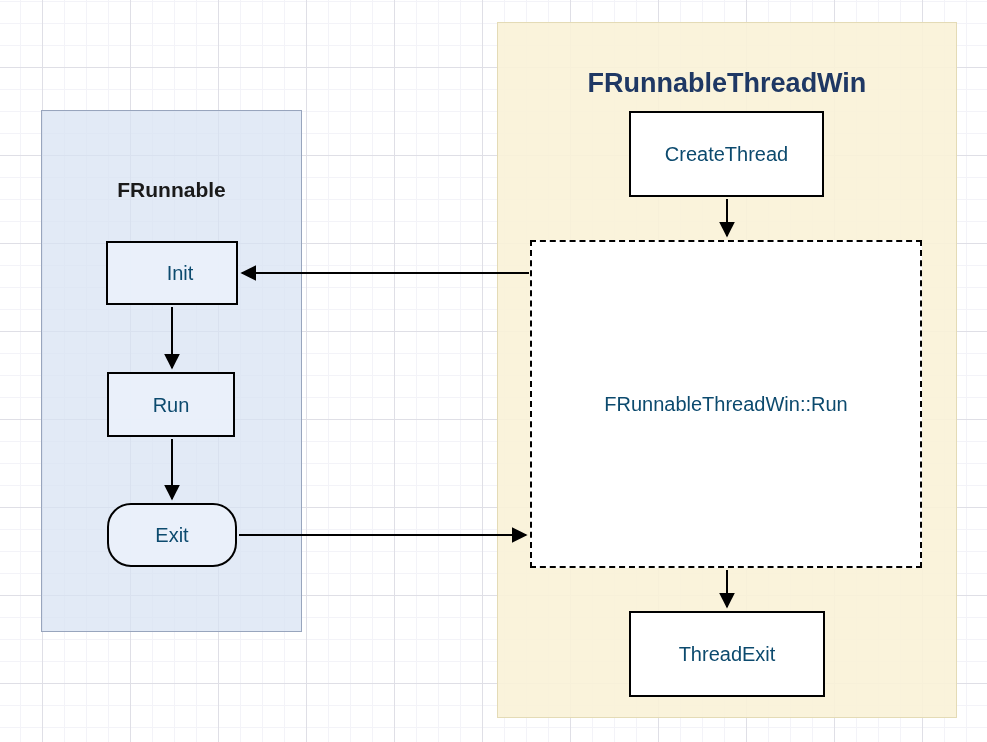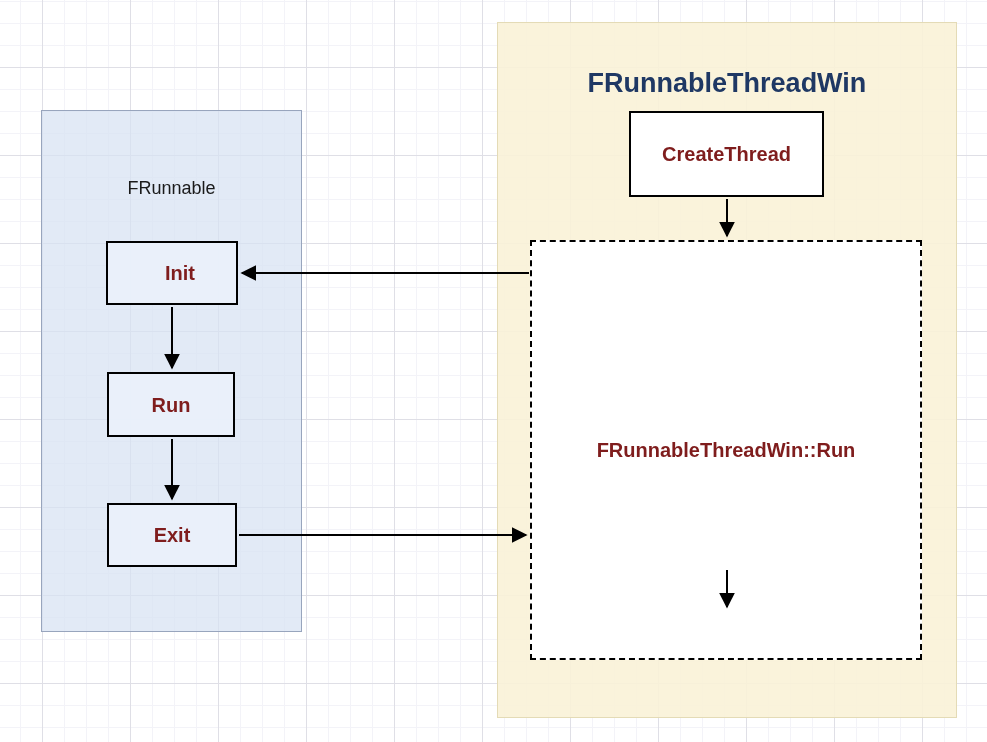--- a/index.html
+++ b/index.html
@@ -32,43 +32,42 @@
     left: 497px; top: 22px; width: 460px; height: 696px;
     background: rgba(250, 242, 215, 0.90);
     border: 1px solid #e4dbb6;
   }
 
   .group-title {
     position: absolute; left: 0; width: 100%;
     text-align: center; white-space: nowrap; margin-top: 25px;
   }
   .group-left .group-title {
-    top: 42px; font-size: 18px; color: #1a1a1a; font-weight: 400;
+    top: 42px; font-size: 21px; color: #1a1a1a; font-weight: 700;
   }
   .group-right .group-title {
     top: 20px; font-size: 27px; color: #1f3864; font-weight: 700;
   }
 
   .node {
     position: absolute; box-sizing: border-box;
     display: flex; align-items: center; justify-content: center;
     border: 2px solid #000000;
-    font-size: 20px; color: #7f1d1d; text-align: left;
+    font-size: 20px; color: #0c4a6e; text-align: left;
     line-height: 1.2;
-    font-weight: bold;
   }
   .node-blue  { background: rgba(234, 240, 250, 0.95); }
   .node-white { background: #ffffff; }
   .node-dashed { border-style: dashed; }
 
   .node-init        { left: 106px; top: 241px; width: 132px; height: 64px; padding-left: 16px; }
   .node-run         { left: 107px; top: 372px; width: 128px; height: 65px; }
-  .node-exit        { left: 107px; top: 503px; width: 130px; height: 64px; }
+  .node-exit        { left: 107px; top: 503px; width: 130px; height: 64px; border-radius: 24px; }
   .node-create      { left: 629px; top: 111px; width: 195px; height: 86px; }
-  .node-thread-run  { left: 530px; top: 240px; width: 392px; height: 420px; }
+  .node-thread-run  { left: 530px; top: 240px; width: 392px; height: 328px; }
   .node-thread-exit { left: 629px; top: 611px; width: 196px; height: 86px; }
 
   .connector-layer {
     position: absolute; left: 0; top: 0; width: 987px; height: 742px;
     pointer-events: none;
   }
 </style>
 </head>
 <body>
 
@@ -95,20 +94,23 @@
   </div>
 
   <div class="node node-white node-create">
     <span>CreateThread</span>
   </div>
 
   <div class="node node-white node-dashed node-thread-run">
     <span>FRunnableThreadWin::Run</span>
   </div>
 
+  <div class="node node-white node-thread-exit">
+    <span>ThreadExit</span>
+  </div>
 
   <svg class="connector-layer" viewBox="0 0 987 742" xmlns="http://www.w3.org/2000/svg">
     <defs>
       <marker id="arrow" viewBox="0 0 10 10" refX="9" refY="5" markerWidth="8" markerHeight="8" orient="auto-start-reverse">
         <path d="M 0 0 L 10 5 L 0 10 z" fill="#000000"></path>
       </marker>
     </defs>
     <line x1="172" y1="307" x2="172" y2="368" stroke="#000000" stroke-width="2" marker-end="url(#arrow)"></line>
     <line x1="172" y1="439" x2="172" y2="499" stroke="#000000" stroke-width="2" marker-end="url(#arrow)"></line>
     <line x1="727" y1="199" x2="727" y2="236" stroke="#000000" stroke-width="2" marker-end="url(#arrow)"></line>

